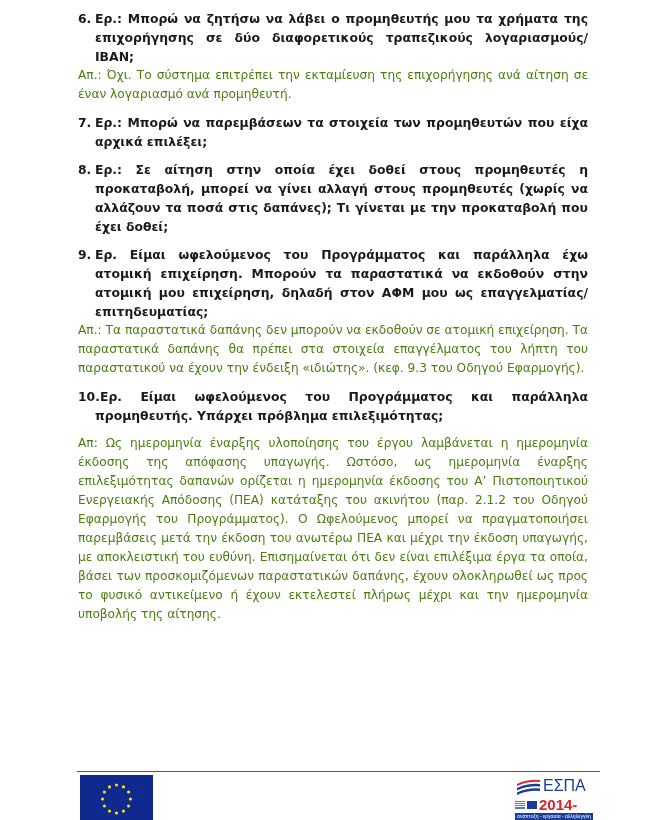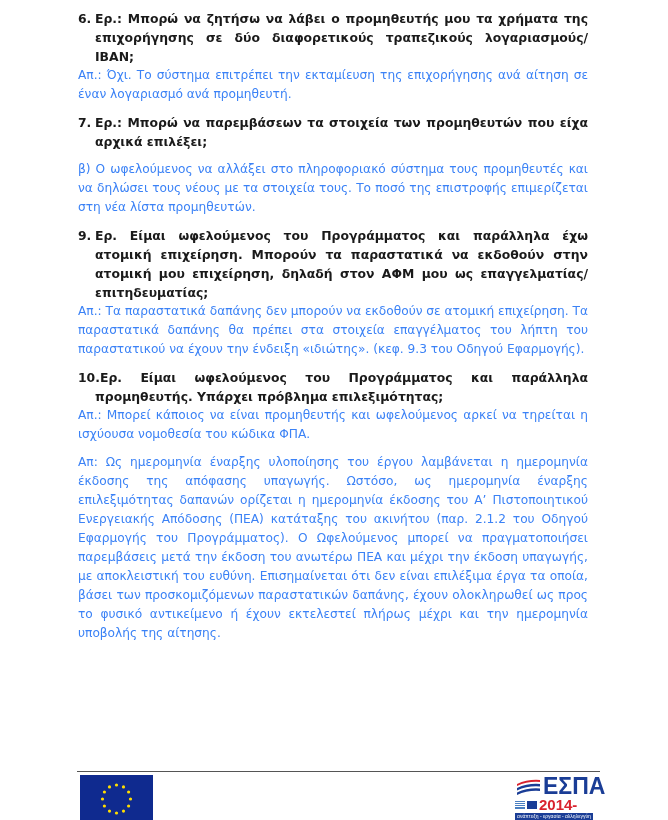--- a/index.html
+++ b/index.html
@@ -37,21 +37,21 @@
     .q .num {
       display: inline-block;
       min-width: 17px;
       text-indent: 0;
     }
     .a {
       font-size: 12.2px;
       line-height: 19px;
       text-align: justify;
       margin: 0;
-      color: #3b82f6;
+      color: #4d7c0f;
     }
     .a p {
       margin: 0;
     }
     .footer-line {
       position: absolute;
       left: 77px;
       top: 771px;
       width: 523px;
       height: 0;
@@ -84,22 +84,22 @@
       left: 2px;
       top: 2px;
       width: 26px;
       height: 20px;
     }
     .espa-title {
       position: absolute;
       left: 30px;
       top: -2px;
       font-family: "Liberation Sans", sans-serif;
-      font-weight: bold;
-      font-size: 23px;
+      font-weight: normal;
+      font-size: 16px;
       line-height: 24px;
       color: #1a3d96;
       letter-spacing: 0px;
     }
     .espa-mid {
       position: relative;
       height: 14px;
     }
     .espa-flags {
       position: absolute;
@@ -144,37 +144,34 @@
     <div class="a">
       <p>Απ.: Όχι. Το σύστημα επιτρέπει την εκταμίευση της επιχορήγησης ανά αίτηση σε έναν λογαριασμό ανά προμηθευτή.</p>
     </div>
   </div>
 
   <div class="qa">
     <p class="q"><span class="num">7.</span><span>Ερ.: Μπορώ να παρεμβάσεων τα στοιχεία των προμηθευτών που είχα αρχικά επιλέξει;</span></p>
   </div>
 
   <div class="qa">
-    <div class="a">
-      <p>β) Ο ωφελούμενος να αλλάξει στο πληροφοριακό σύστημα τους προμηθευτές και να δηλώσει τους νέους με τα στοιχεία τους. Το ποσό της επιστροφής επιμερίζεται στη νέα λίστα προμηθευτών.</p>
+    <p class="q"><span class="num">8.</span><span>Ερ.: Σε αίτηση στην οποία έχει δοθεί στους προμηθευτές η προκαταβολή, μπορεί να γίνει αλλαγή στους προμηθευτές (χωρίς να αλλάζουν τα ποσά στις δαπάνες); Τι γίνεται με την προκαταβολή που έχει δοθεί;</span></p>
+    <div class="a">
     </div>
   </div>
 
   <div class="qa">
     <p class="q"><span class="num">9.</span><span>Ερ. Είμαι ωφελούμενος του Προγράμματος και παράλληλα έχω ατομική επιχείρηση. Μπορούν τα παραστατικά να εκδοθούν στην ατομική μου επιχείρηση, δηλαδή στον ΑΦΜ μου ως επαγγελματίας/επιτηδευματίας;</span></p>
     <div class="a">
       <p>Απ.: Τα παραστατικά δαπάνης δεν μπορούν να εκδοθούν σε ατομική επιχείρηση. Τα παραστατικά δαπάνης θα πρέπει στα στοιχεία επαγγέλματος του λήπτη του παραστατικού να έχουν την ένδειξη «ιδιώτης». (κεφ. 9.3 του Οδηγού Εφαρμογής).</p>
     </div>
   </div>
 
   <div class="qa">
     <p class="q"><span class="num">10.</span><span>Ερ. Είμαι ωφελούμενος του Προγράμματος και παράλληλα προμηθευτής. Υπάρχει πρόβλημα επιλεξιμότητας;</span></p>
-    <div class="a">
-      <p>Απ.: Μπορεί κάποιος να είναι προμηθευτής και ωφελούμενος αρκεί να τηρείται η ισχύουσα νομοθεσία του κώδικα ΦΠΑ.</p>
-    </div>
   </div>
 
   <div class="qa">
     <div class="a">
       <p>Απ: Ως ημερομηνία έναρξης υλοποίησης του έργου λαμβάνεται η ημερομηνία έκδοσης της απόφασης υπαγωγής. Ωστόσο, ως ημερομηνία έναρξης επιλεξιμότητας δαπανών ορίζεται η ημερομηνία έκδοσης του Α’ Πιστοποιητικού Ενεργειακής Απόδοσης (ΠΕΑ) κατάταξης του ακινήτου (παρ. 2.1.2 του Οδηγού Εφαρμογής του Προγράμματος). Ο Ωφελούμενος μπορεί να πραγματοποιήσει παρεμβάσεις μετά την έκδοση του ανωτέρω ΠΕΑ και μέχρι την έκδοση υπαγωγής, με αποκλειστική του ευθύνη. Επισημαίνεται  ότι δεν είναι επιλέξιμα έργα τα οποία, βάσει των προσκομιζόμενων παραστατικών δαπάνης, έχουν ολοκληρωθεί ως προς το φυσικό αντικείμενο ή έχουν εκτελεστεί πλήρως μέχρι και την ημερομηνία υποβολής της αίτησης.</p>
     </div>
   </div>
 
 </div>
 

